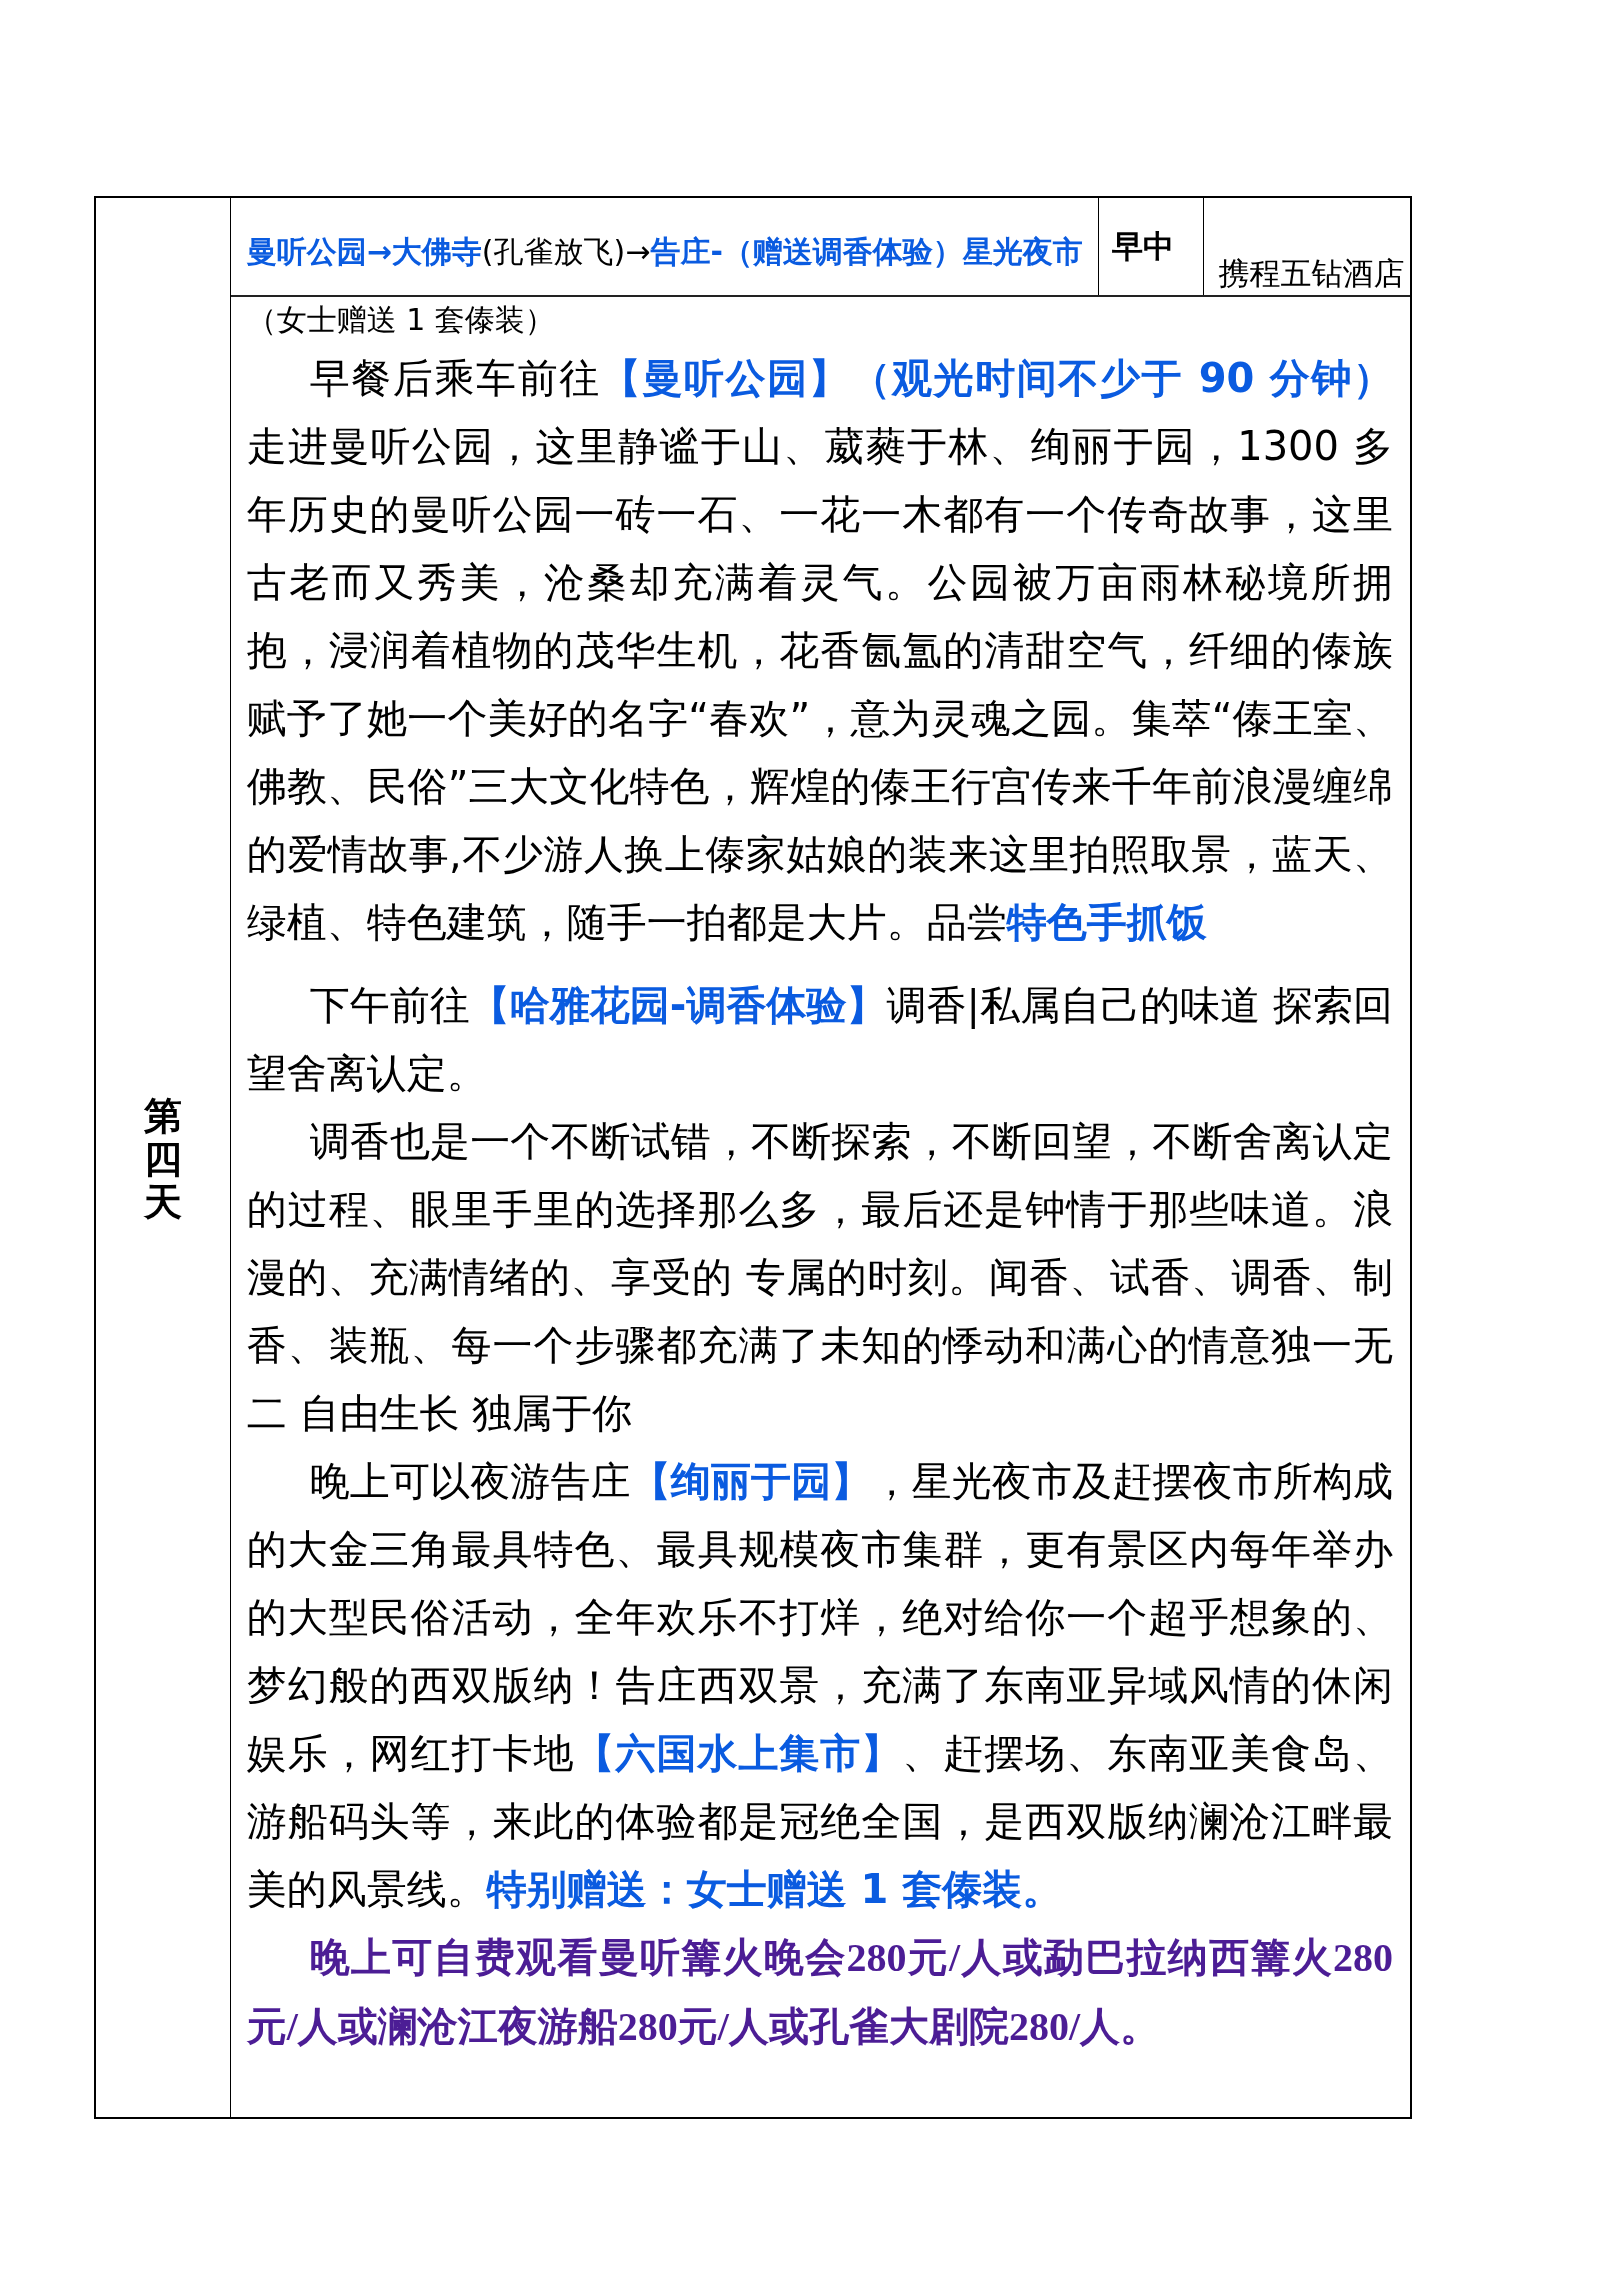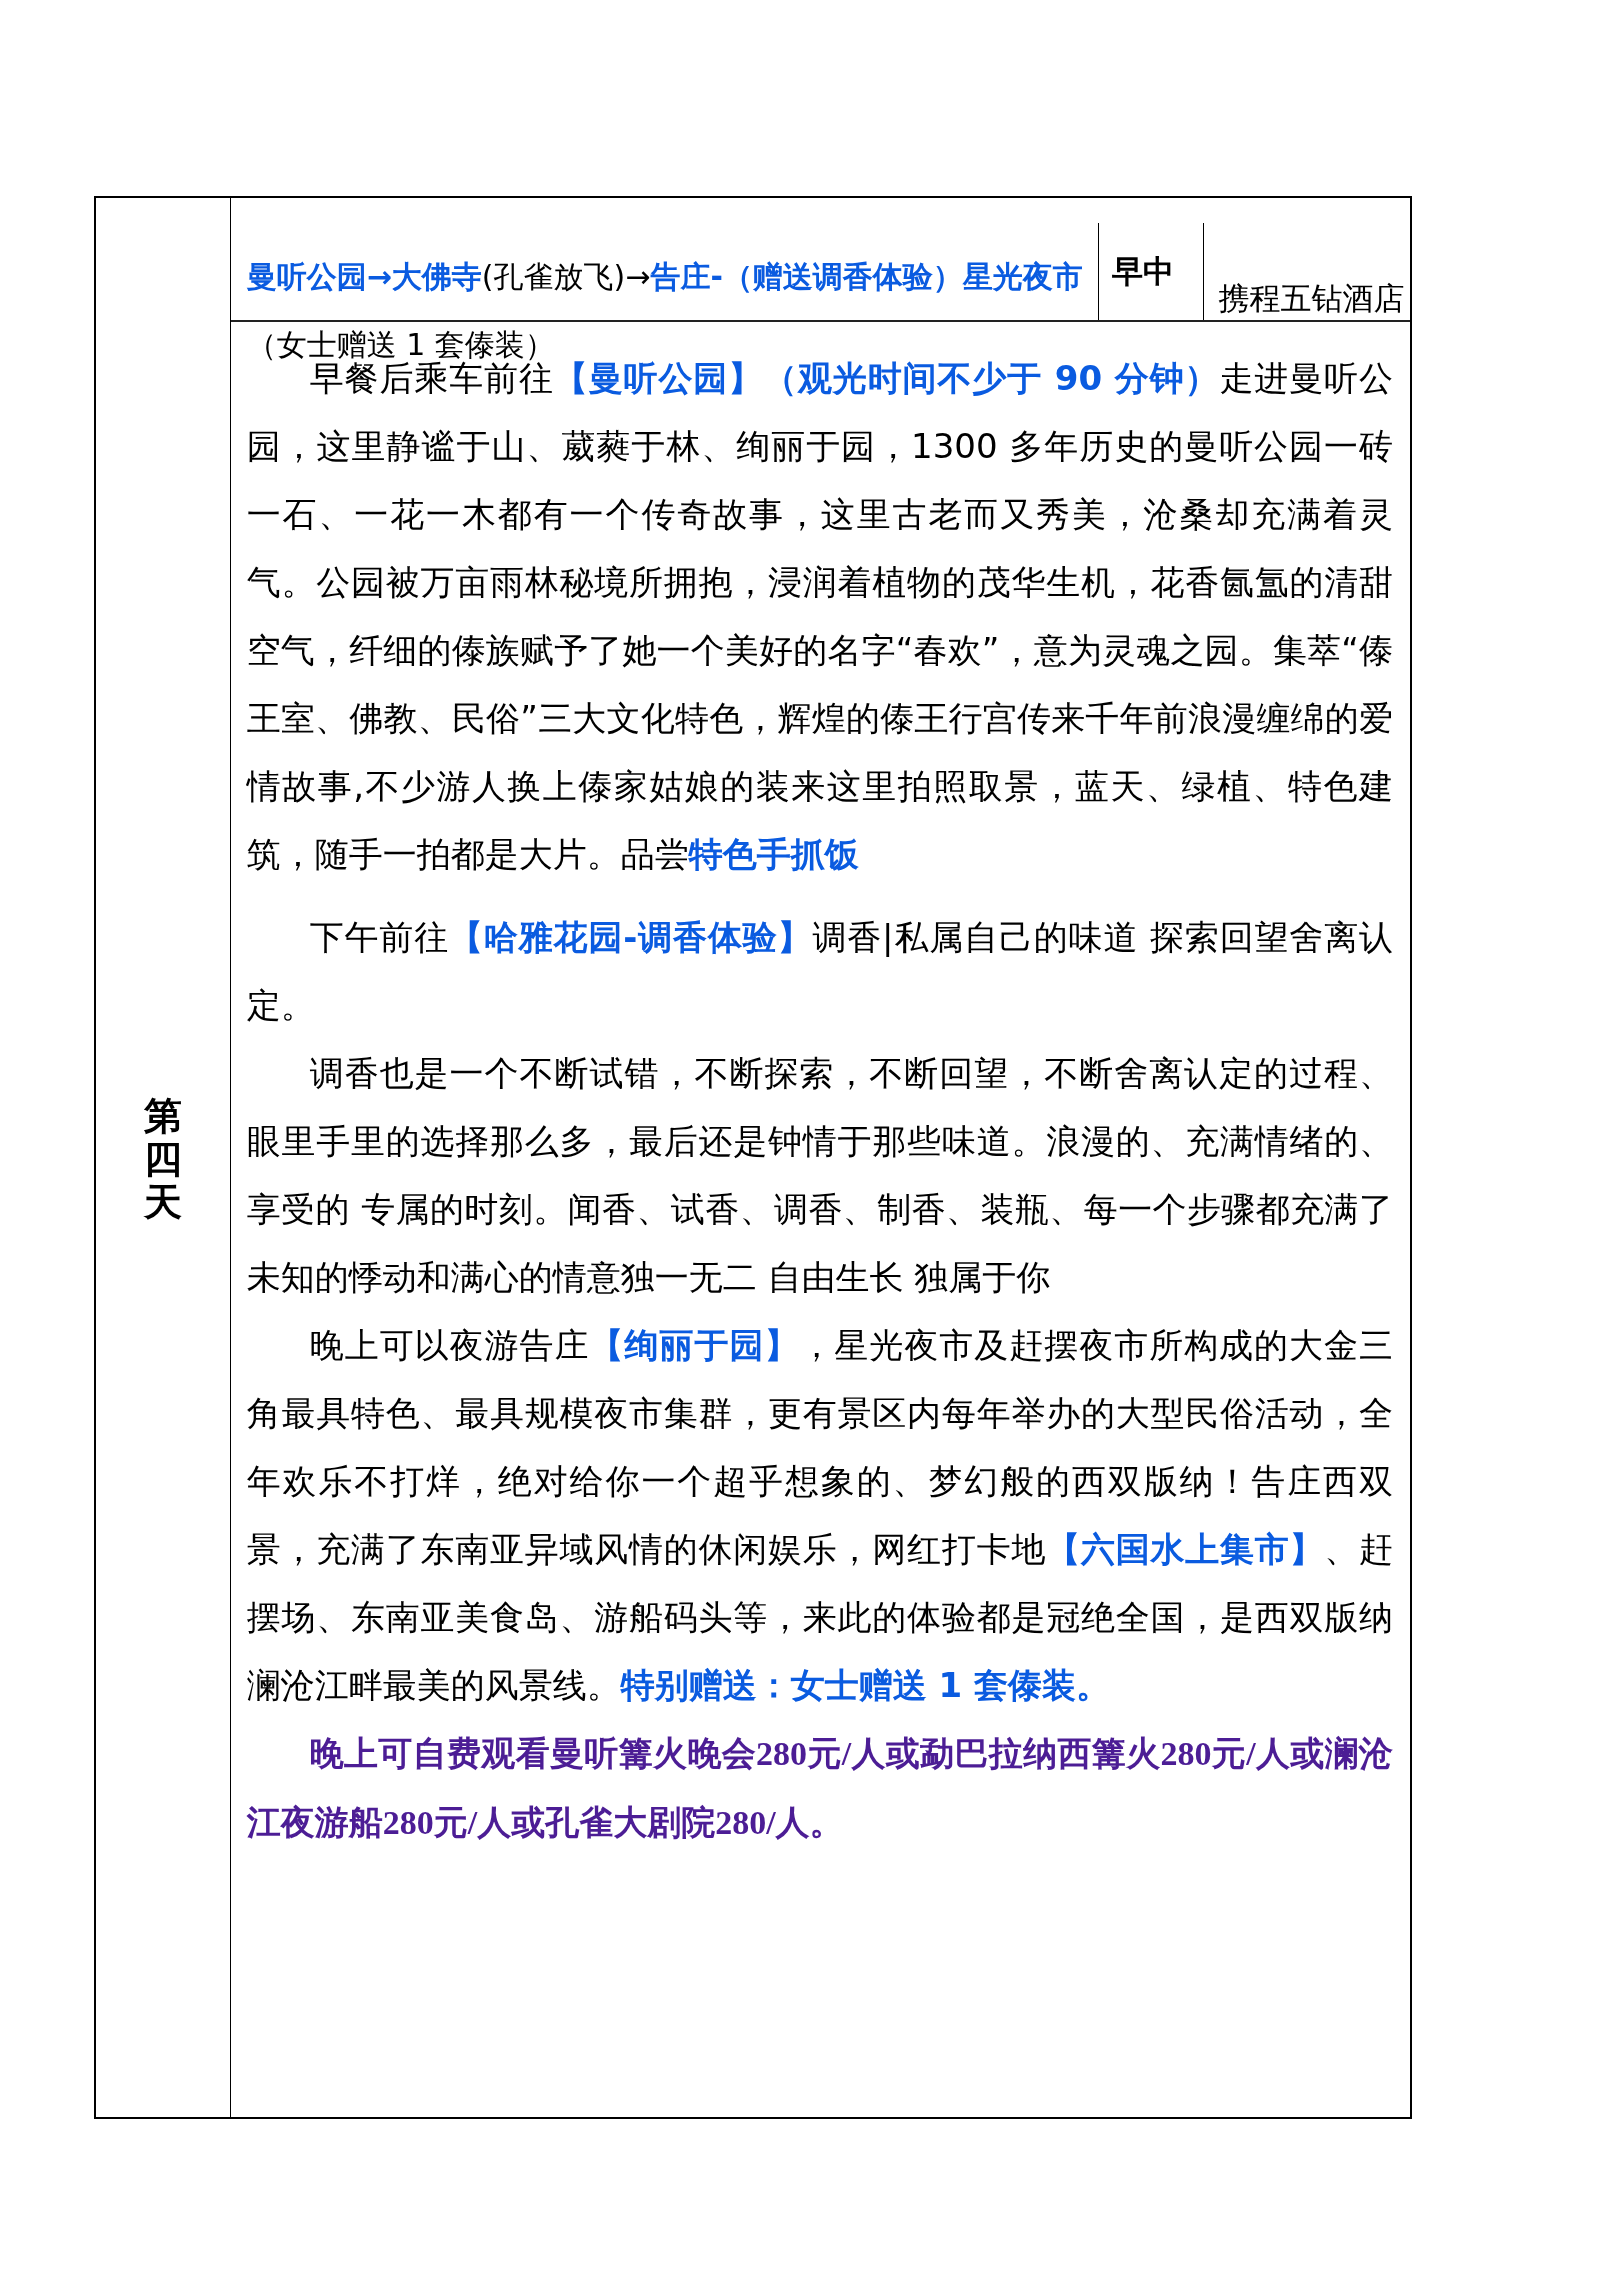--- a/index.html
+++ b/index.html
@@ -9,33 +9,33 @@
 
   .tbl { position: absolute; left: 94px; top: 196px; width: 1318px; height: 1923px;
          border: 2px solid #000; box-sizing: border-box; }
   .day-col { position: absolute; left: 0; top: 0; width: 135px; height: 100%;
              border-right: 1.3px solid #000; box-sizing: border-box; }
   .day-label { position: absolute; left: 0; width: 100%; top: 897px; text-align: center;
                font-weight: bold; font-size: 38px; line-height: 43px; }
   .day-label span { display: block; }
 
   .header-row { position: absolute; left: 135px; top: 0; right: 0; height: 99px;
-                border-bottom: 2px solid #222; box-sizing: border-box; margin-top: 25px; }
+                border-bottom: 2px solid #222; box-sizing: border-box; }
   .route-cell { position: absolute; left: 0; top: 0; width: 868px; height: 100%;
                 border-right: 1.3px solid #000; box-sizing: border-box;
                 padding: 19.6px 13px 0 15.7px; font-size: 30px; line-height: 68px; }
   .meal-cell { position: absolute; left: 868px; top: 0; width: 105px; height: 100%;
                border-right: 1.3px solid #000; box-sizing: border-box;
                font-size: 31px; display: flex; align-items: center; padding-left: 13px; font-weight: bold; }
   .hotel-cell { position: absolute; left: 973px; top: 0; right: 0; height: 100%;
                 box-sizing: border-box; font-size: 31px; display: flex; align-items: flex-end;
                 padding-left: 14.4px; }
 
   .body-cell { position: absolute; left: 135px; top: 137px; right: 0; bottom: 0;
-               padding: 9.2px 17px 0 15.7px; box-sizing: border-box; font-size: 34px; }
+               padding: 9.2px 17px 0 15.7px; box-sizing: border-box; font-size: 40px; }
   .para { margin: 0; line-height: 68px; text-align: justify; }
   .para.indent { text-indent: 63px; }
   .para.tall { line-height: 83px; }
   .para.mt { margin-top: 14.4px; }
 
   .blue { color: #0A5BE0; font-weight: bold; }
   .red  { color: #4c1d95; font-weight: bold; font-family: Liberation Serif, serif; }
 </style>
 </head>
 <body>

